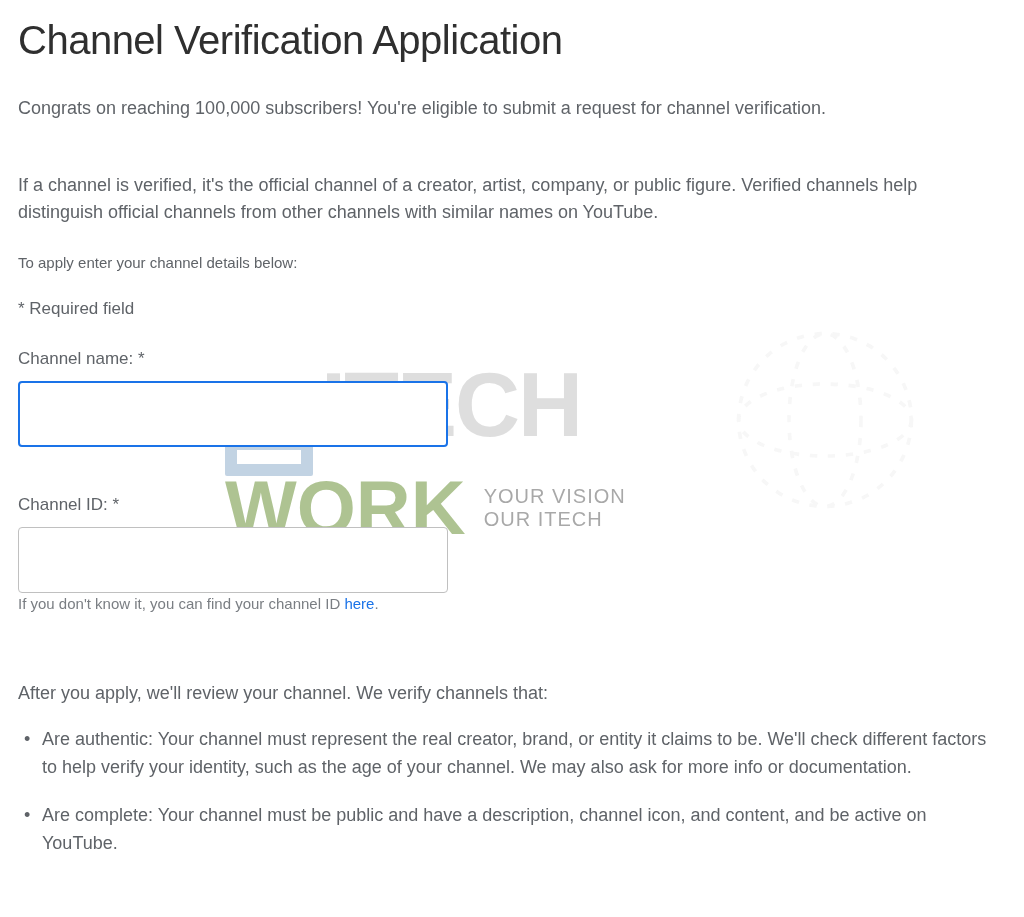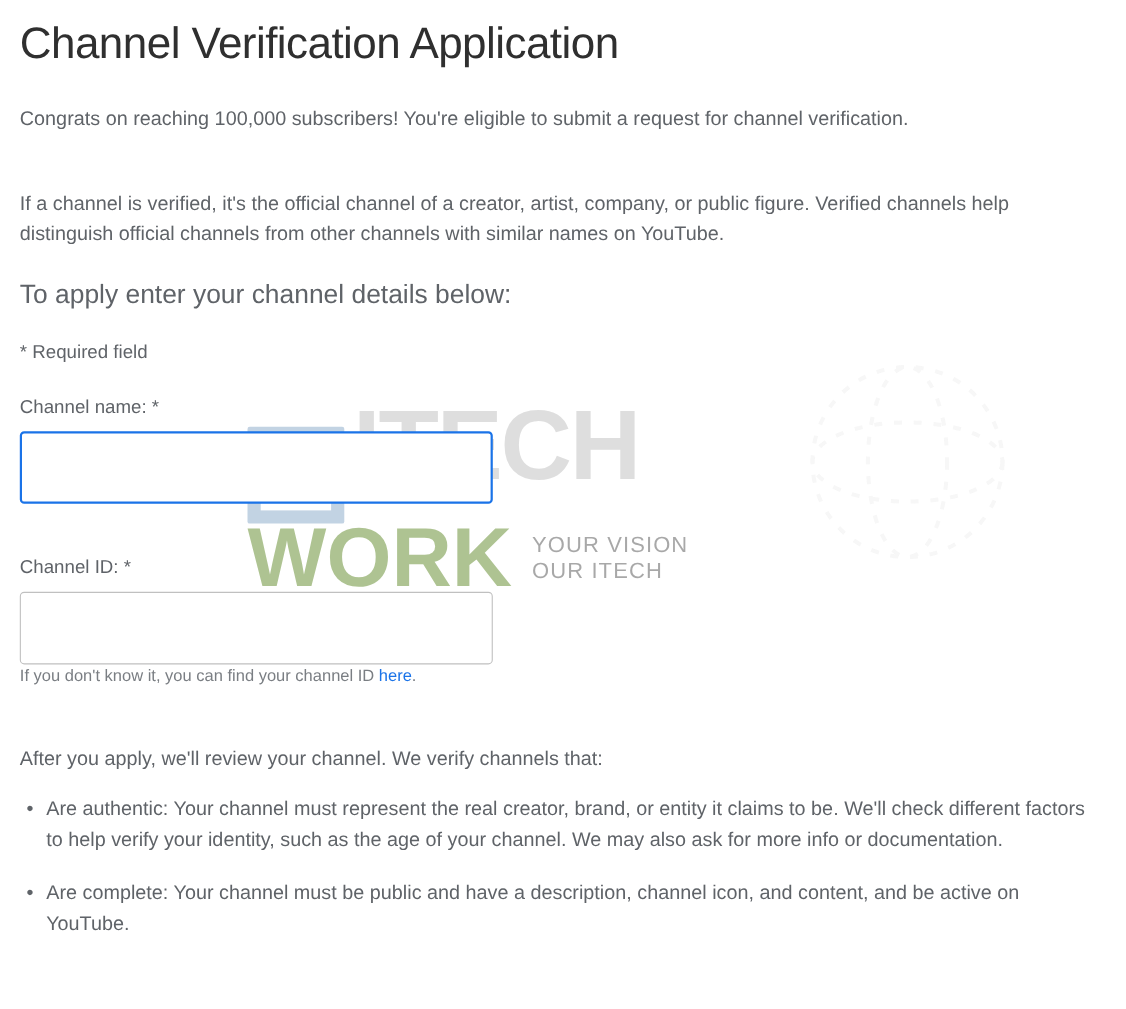--- a/index.html
+++ b/index.html
@@ -25,21 +25,21 @@
       line-height: 1.5;
       margin-bottom: 50px;
     }
     .desc-text {
       font-size: 18px;
       line-height: 1.5;
       margin-bottom: 28px;
       max-width: 980px;
     }
     .apply-text {
-      font-size: 24px;
+      font-size: 15px;
       margin-bottom: 28px;
     }
     .required-note {
       font-size: 17px;
       margin-bottom: 30px;
     }
     .field-block {
       margin-bottom: 48px;
     }
     .field-label {
@@ -64,21 +64,21 @@
       font-size: 15px;
       color: #7a7e83;
       margin-top: 2px;
     }
     .hint-link {
       color: #1a73e8;
       text-decoration: none;
     }
     .after-apply {
       font-size: 18px;
-      margin-top: 56px;
+      margin-top: 71px;
       margin-bottom: 22px;
     }
     .verify-list {
       list-style: none;
       padding-left: 24px;
     }
     .verify-list li {
       font-size: 18px;
       line-height: 1.55;
       margin-bottom: 20px;

